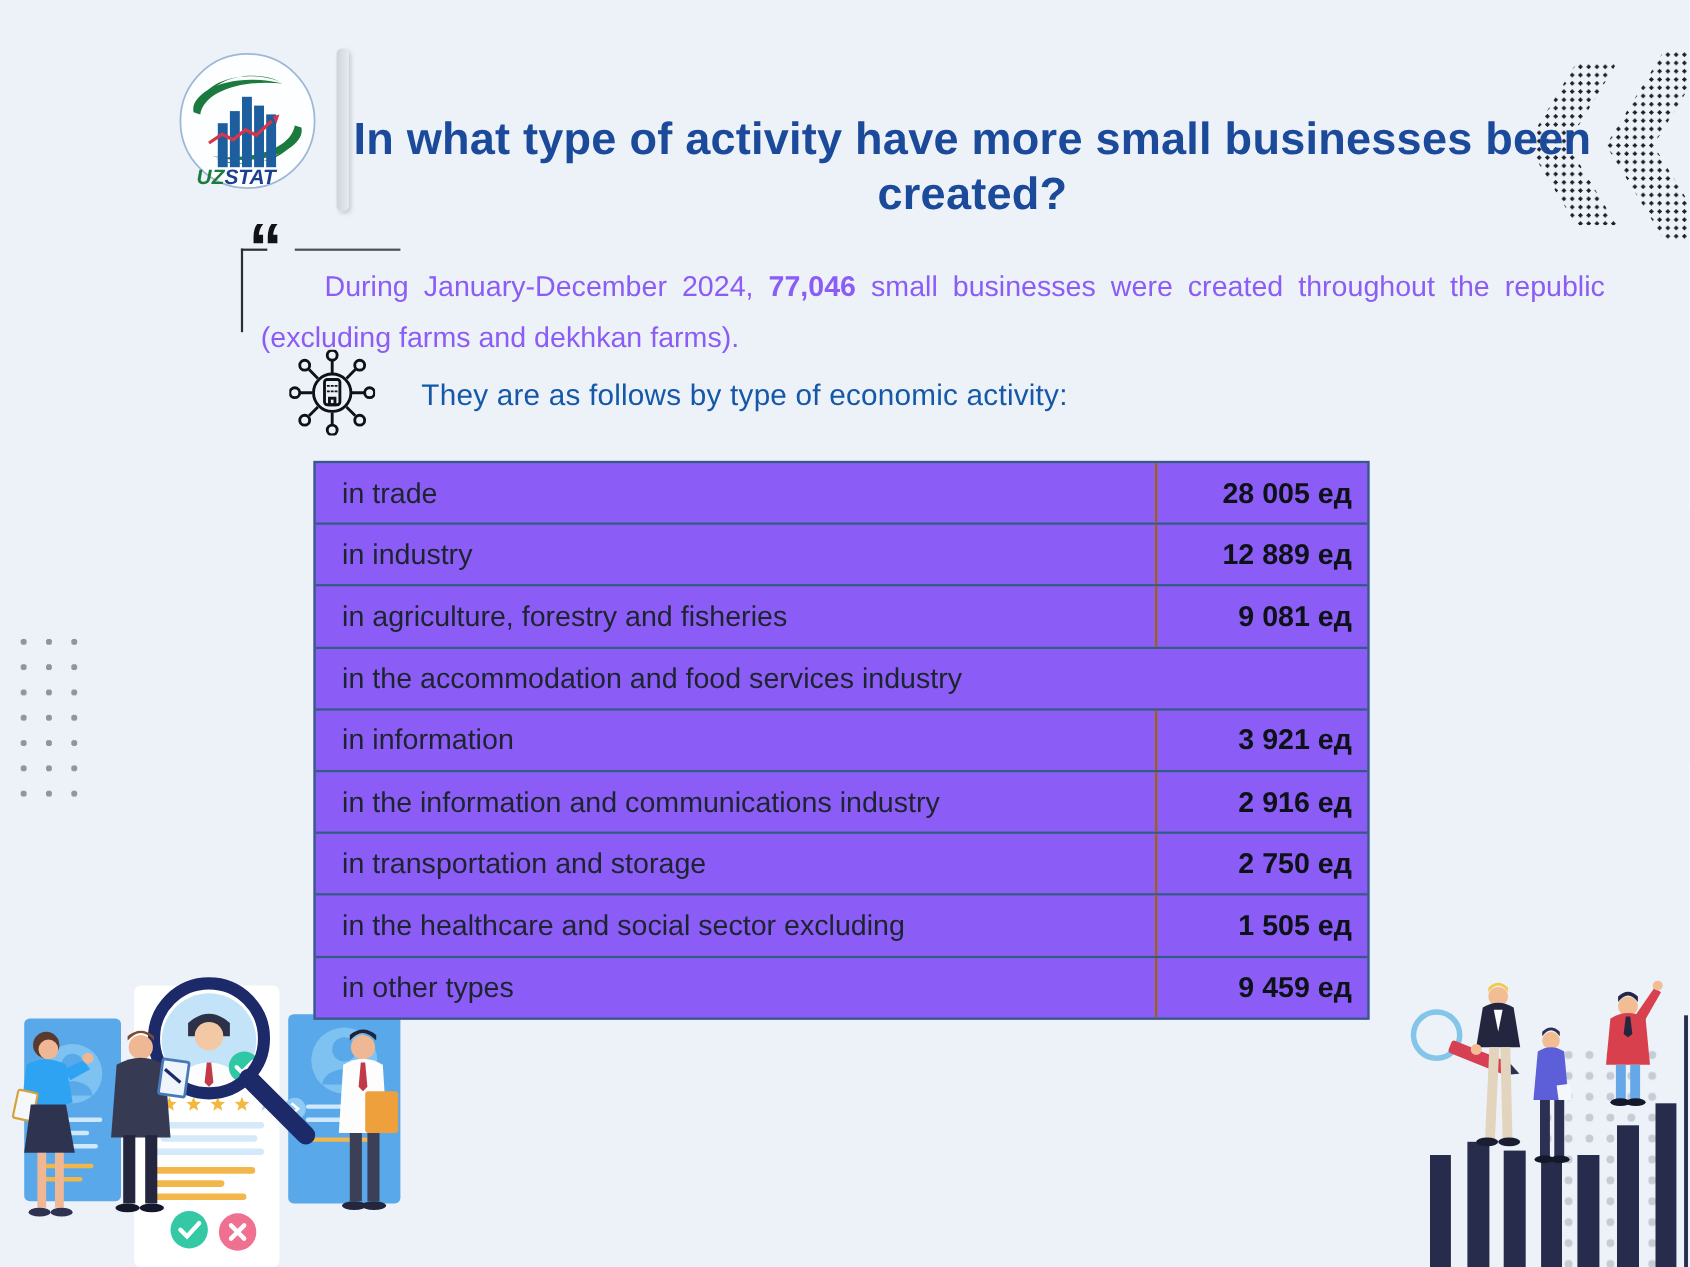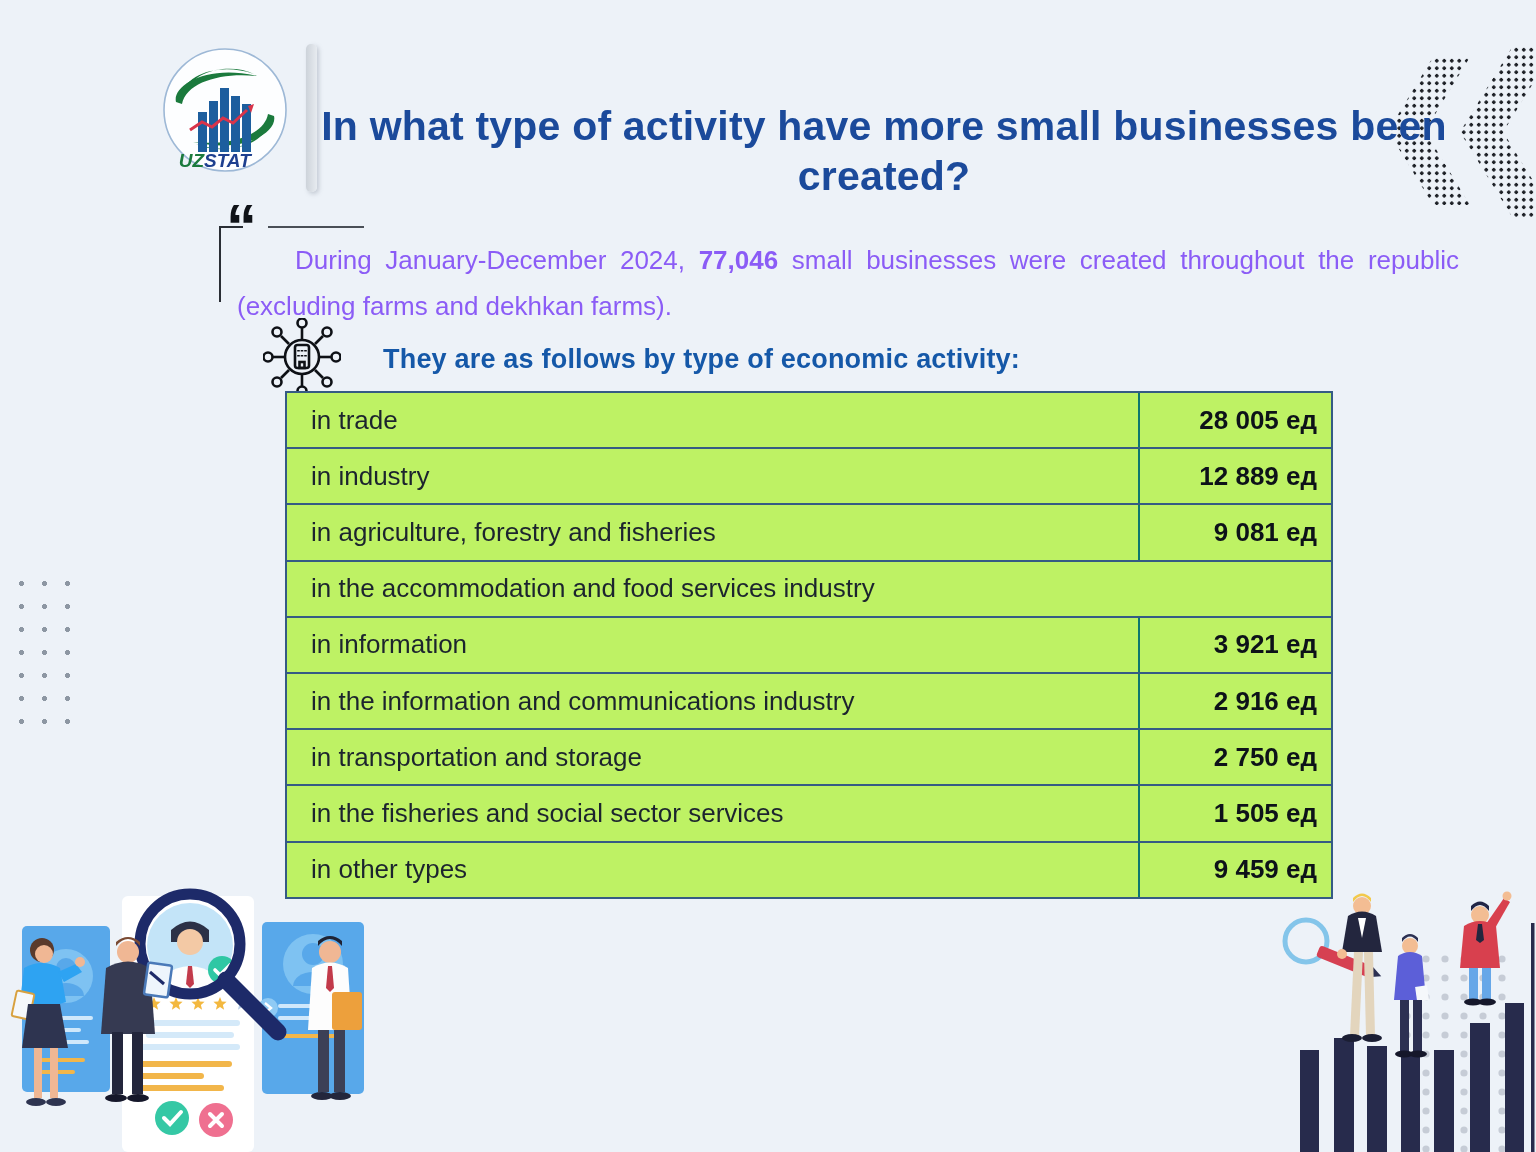--- a/index.html
+++ b/index.html
@@ -46,35 +46,35 @@
   .quote-text {
     position:absolute; left:237px; top:211px; width:1222px;
     font-size:26px; line-height:46px; text-align:justify; text-indent:58px;
     color:#8b5cf6;
   }
   .quote-text .hl { font-weight:700; }
   
   .sub-icon { position:absolute; left:263px; top:318px; width:78px; height:78px; }
   .subtitle {
     position:absolute; left:383px; top:344px;
-    font-size:27px; font-weight:700; color:#1558a8; letter-spacing:.2px;
+    font-size:27px; font-weight:400; color:#1558a8; letter-spacing:.2px;
   }
   
   .tbl {
-    position:absolute; left:285px; top:391px; width:1048px;
-    border:2px solid #355b84; background:#bef264; box-sizing:border-box; z-index:2;
+    position:absolute; left:285px; top:419px; width:960px;
+    border:2px solid #355b84; background:#8b5cf6; box-sizing:border-box; z-index:2;
   }
   .tbl-row { display:flex; align-items:stretch; height:54.2px; border-top:2px solid #355b84; }
   .tbl-row:first-child { border-top:none; }
   .cell-label {
     flex:1; display:flex; align-items:center; padding-left:24px;
     font-size:26px; color:#1c242e;
   }
   .cell-value {
-    width:193px; box-sizing:border-box; border-left:2px solid #0f766e;
+    width:193px; box-sizing:border-box; border-left:2px solid #a16207;
     display:flex; align-items:center; justify-content:flex-end; padding-right:14px;
     font-size:26px; font-weight:700; color:#0d1219;
   }
   
   .dots-left {
     position:absolute; left:10px; top:572px; width:64px; height:164px;
     background-image: radial-gradient(#8d97a3 2.6px, transparent 2.8px);
     background-size:23px 23px;
   }
   
@@ -179,21 +179,21 @@
       <div class="cell-label">in the information and communications industry</div>
       <div class="cell-value">2 916 ед</div>
     </div>
 
     <div class="tbl-row">
       <div class="cell-label">in transportation and storage</div>
       <div class="cell-value">2 750 ед</div>
     </div>
 
     <div class="tbl-row">
-      <div class="cell-label">in the fisheries and social sector services</div>
+      <div class="cell-label">in the healthcare and social sector excluding</div>
       <div class="cell-value">1 505 ед</div>
     </div>
 
     <div class="tbl-row">
       <div class="cell-label">in other types</div>
       <div class="cell-value">9 459 ед</div>
     </div>
   </div>
   </div>
 

